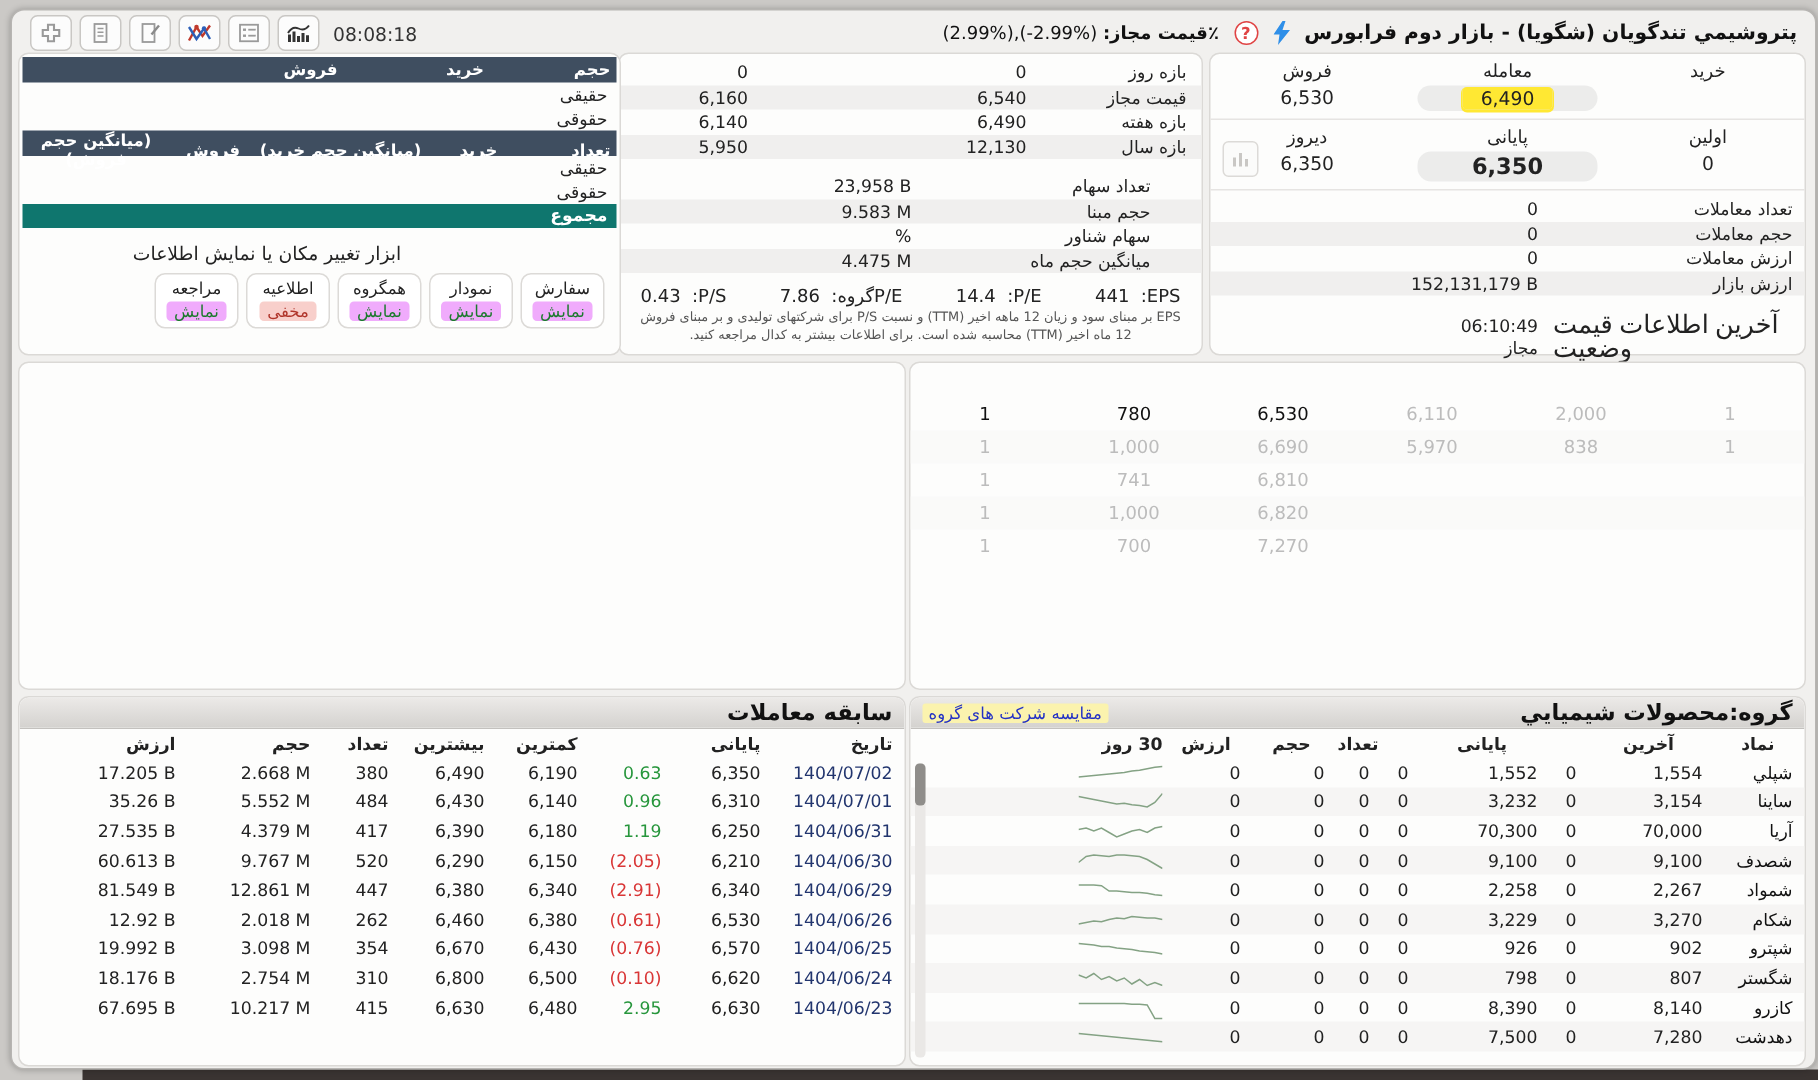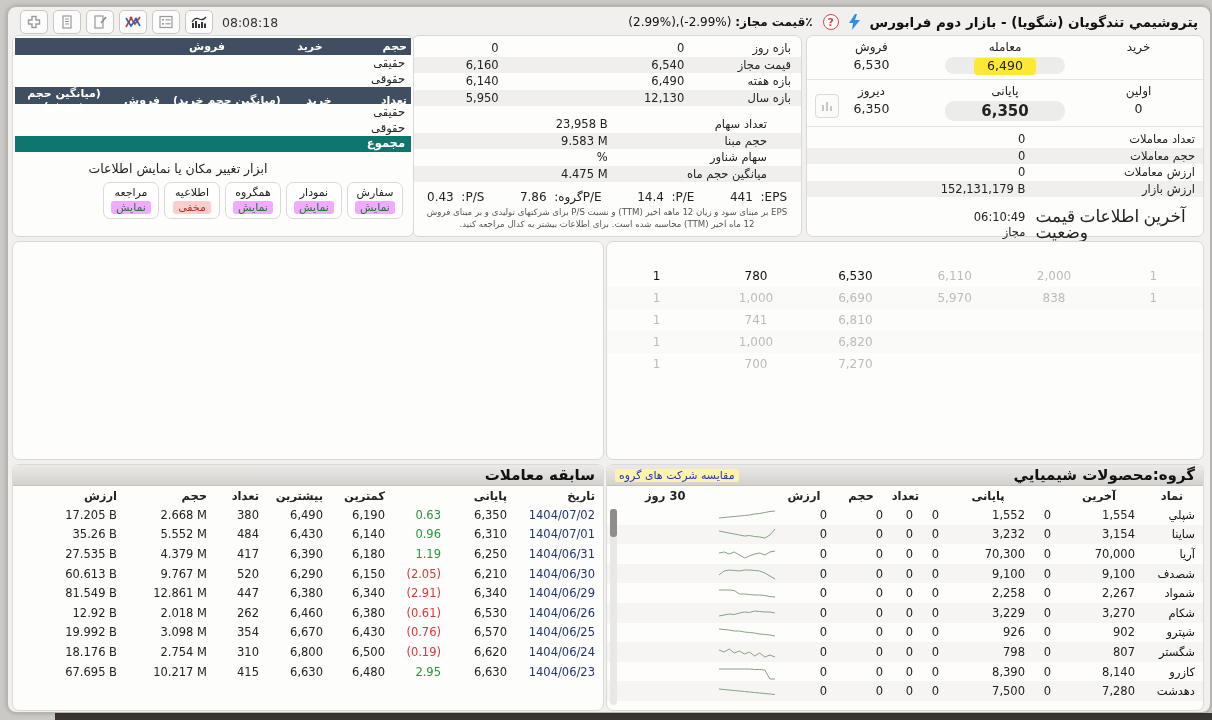--- a/index.html
+++ b/index.html
@@ -572,21 +572,21 @@
         <span class="his-cell num">6,670</span>
         <span class="his-cell num">354</span>
         <span class="his-cell num">3.098 M</span>
         <span class="his-cell num">19.992 B</span>
         <span></span>
       </div>
 
       <div class="his-grid his-row">
         <span class="his-cell date num">1404/06/24</span>
         <span class="his-cell num">6,620</span>
-        <span class="his-cell num down">(0.19)</span>
+        <span class="his-cell num down">(0.10)</span>
         <span class="his-cell num">6,500</span>
         <span class="his-cell num">6,800</span>
         <span class="his-cell num">310</span>
         <span class="his-cell num">2.754 M</span>
         <span class="his-cell num">18.176 B</span>
         <span></span>
       </div>
 
       <div class="his-grid his-row">
         <span class="his-cell date num">1404/06/23</span>
@@ -609,21 +609,21 @@
   </div>
   <div class="grp-grid grp-head">
     <span style="padding-right:20px">نماد</span>
     <span style="text-align:center">آخرین</span>
     <span></span>
     <span style="text-align:center">پایانی</span>
     <span></span>
     <span class="num" style="text-align:right">تعداد</span>
     <span style="text-align:center">حجم</span>
     <span style="text-align:center">ارزش</span>
-    <span class="num" style="text-align:left">30 روز</span>
+    <span class="num" style="text-align:right">30 روز</span>
     <span></span>
   </div>
   <div>
 
       <div class="grp-grid grp-row">
         <span class="grp-sym">شپلي</span>
         <span class="grp-cell">1,554</span>
         <span class="grp-cell">0</span>
         <span class="grp-cell">1,552</span>
         <span class="grp-cell">0</span>

